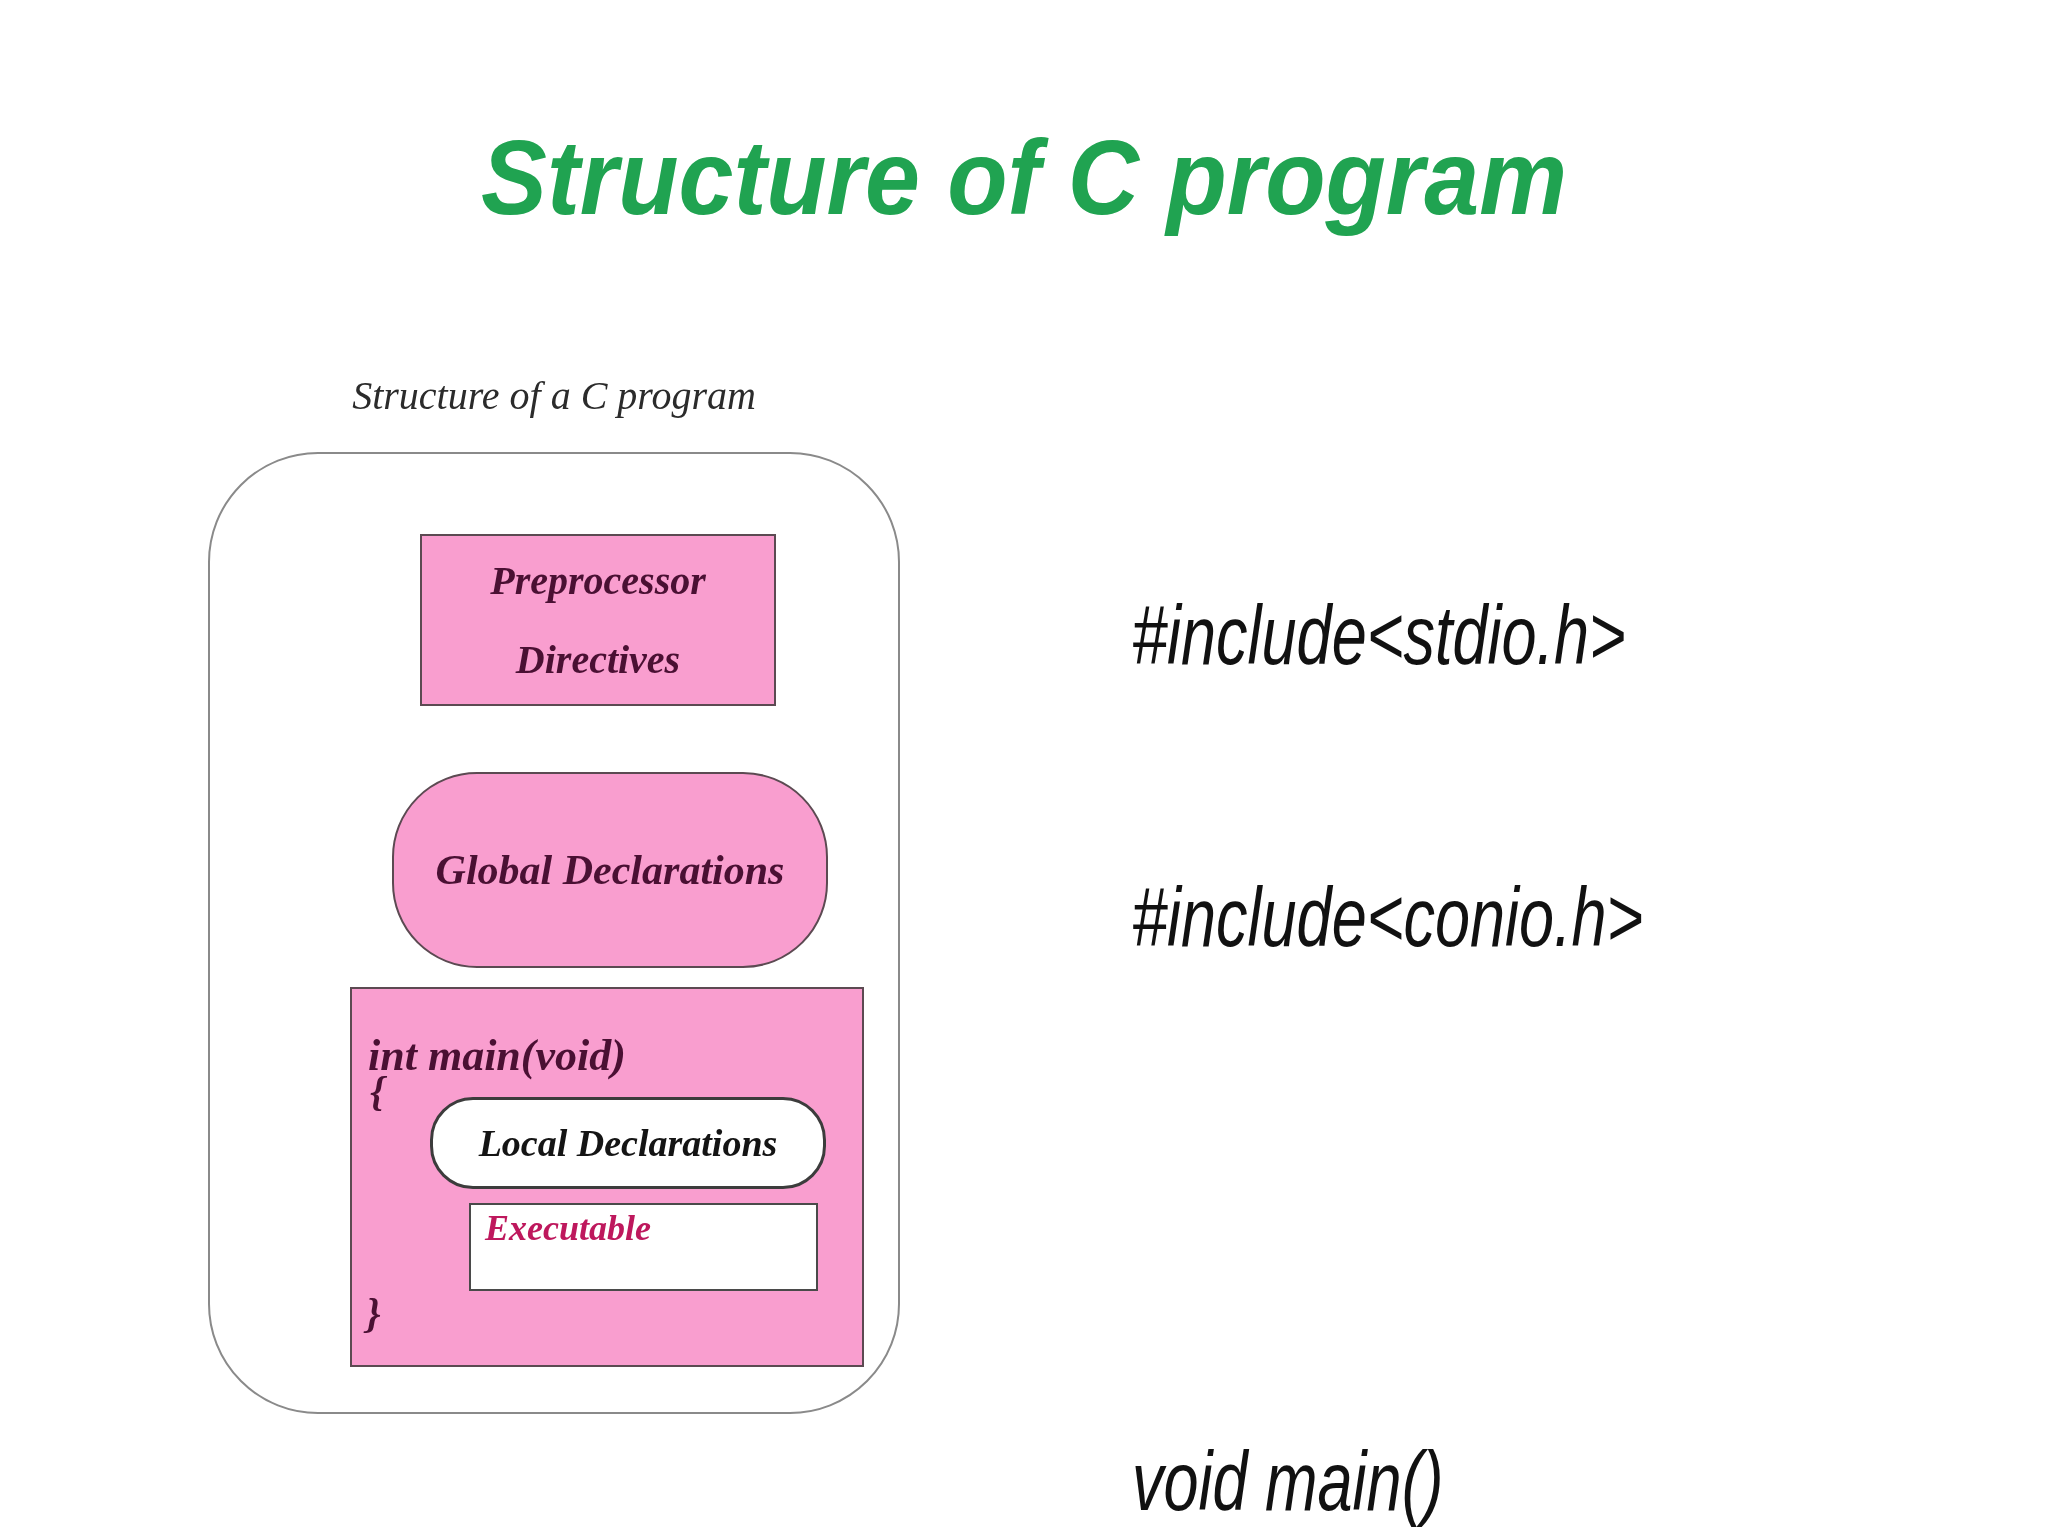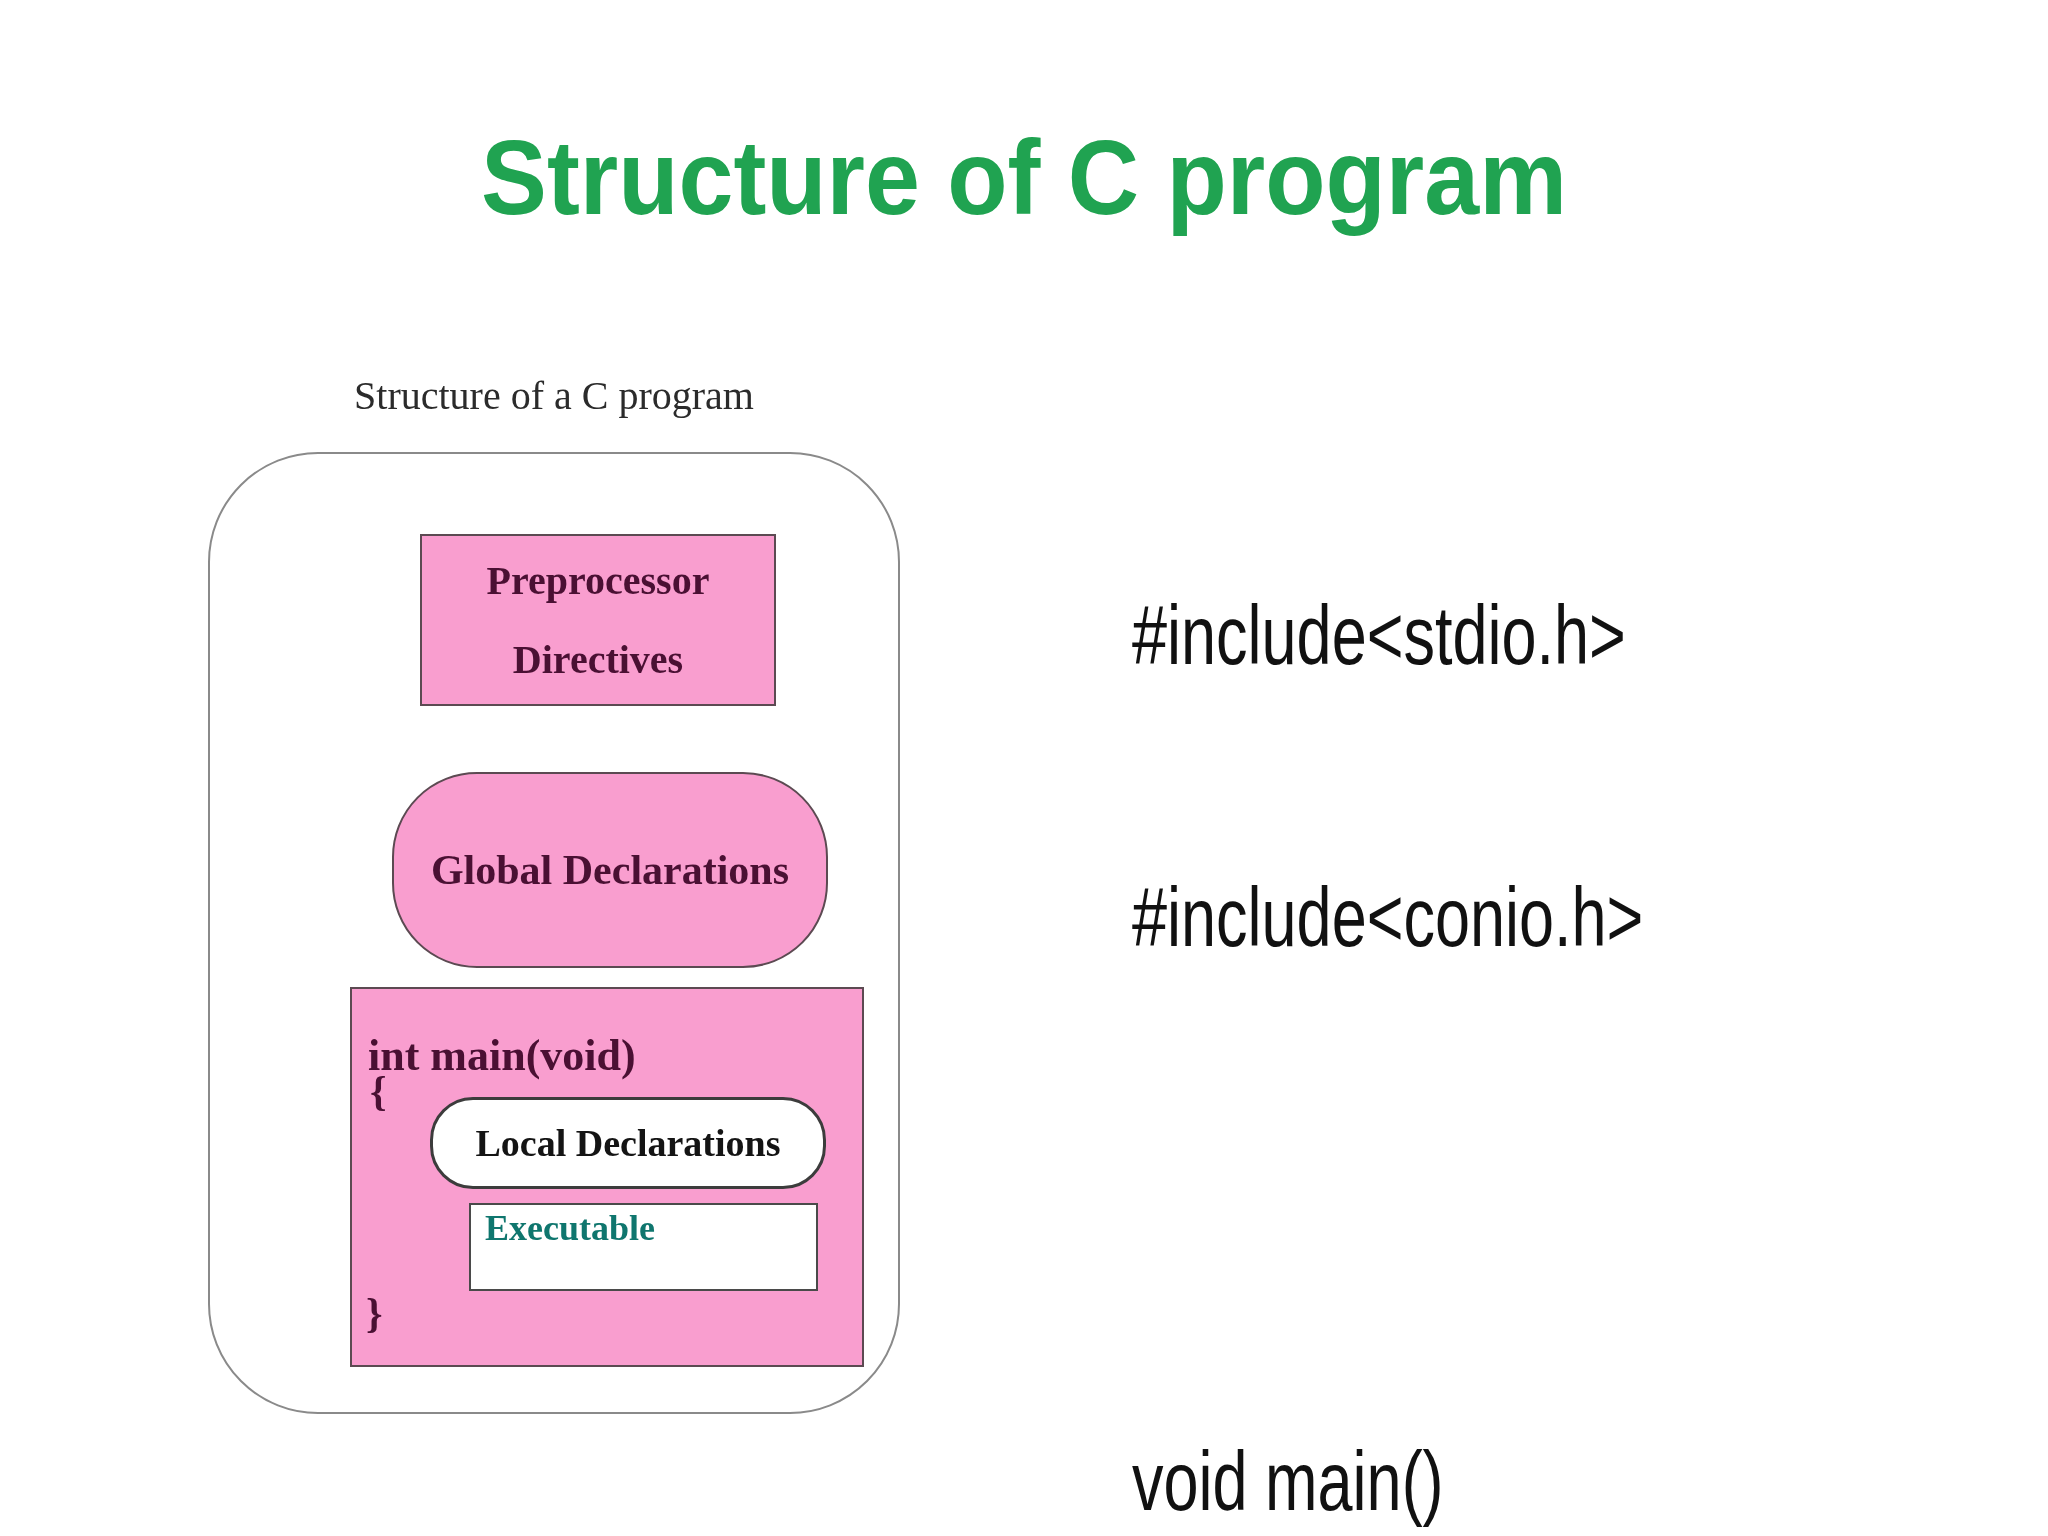--- a/index.html
+++ b/index.html
@@ -2,20 +2,21 @@
 <html style="--title-green: #20A351; --pink: #F99ECF; --maroon: #4A1033; --outline-gray: #8A8A8A;"><head>
 <meta charset="utf-8">
 <style>
   html,body{margin:0;padding:0;background:#ffffff;}
   .slide{
     position:relative;
     width:2048px;height:1536px;
     background:#ffffff;
     overflow:hidden;
     font-family:"Liberation Sans",sans-serif;
+    font-style:italic;
   }
   
   .slide-title{
     position:absolute;left:0;top:118px;width:2048px;
     text-align:center;
     font-family:"Liberation Sans",sans-serif;
     font-weight:bold;
     font-size:105px;
     color:var(--title-green,#20A351);
     transform:scaleX(0.94);
@@ -95,21 +96,21 @@
     color:#141414;
     white-space:nowrap;
   }
   .exec-rect{
     position:absolute;left:117px;top:214px;width:349px;height:88px;
     background:#ffffff;
     border:2px solid #4a4a4a;
     box-sizing:border-box;
     font-family:"Liberation Serif",serif;
     font-weight:bold;font-size:36px;
-    color:#0f766e;
+    color:#be185d;
     padding-top:2px;
   }
   .exec-line1{padding-left:14px;}
   .exec-line2{padding-left:118px;}
   
   .code-block{
     position:absolute;left:1132px;top:400px;
     transform:scaleX(0.75);
     transform-origin:left top;
     font-family:"Liberation Sans",sans-serif;

